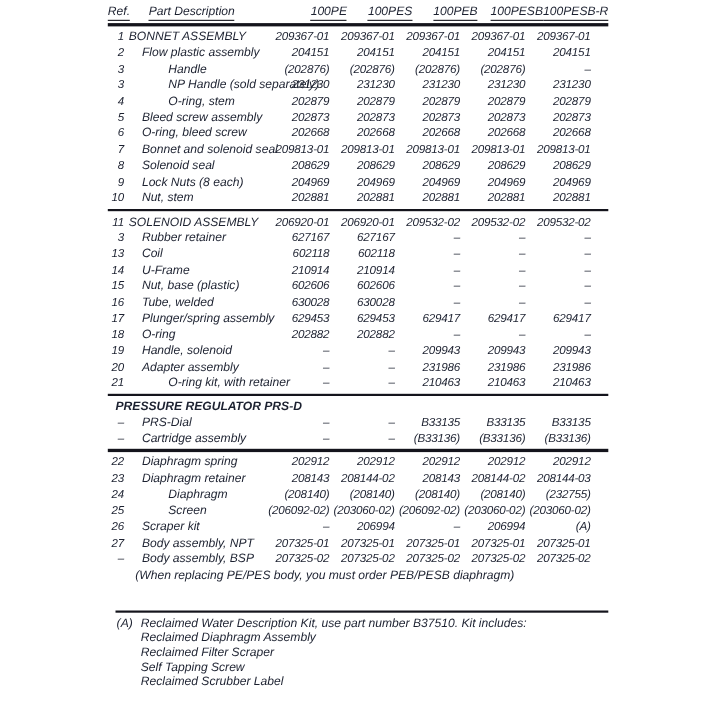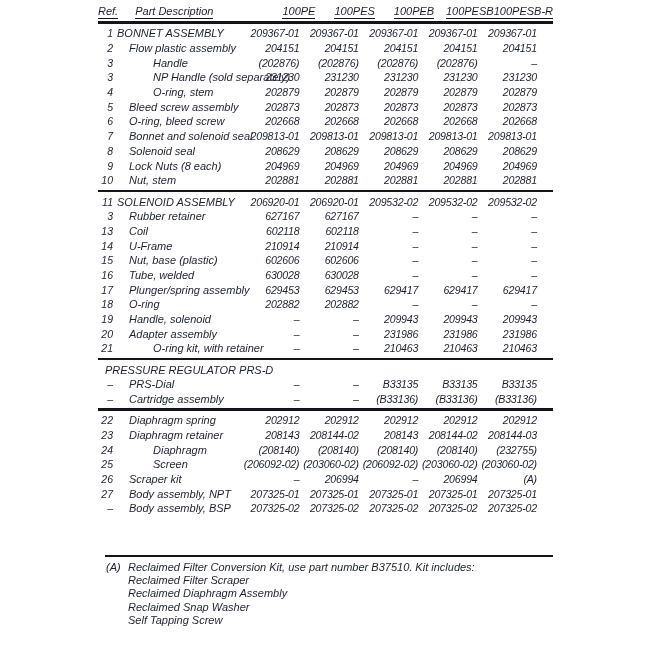--- a/index.html
+++ b/index.html
@@ -18,21 +18,21 @@
   .rule{height:2.6px;background:#14141c;margin:2px 0;}
   .rule.header{height:3px;margin:1px 0 2px 0;}
   
   .row{display:flex;align-items:center;height:14.7px;font-size:11px;white-space:nowrap;}
   .ref{width:15px;flex:none;text-align:right;font-size:10.5px;}
   .desc{width:127px;flex:none;box-sizing:border-box;overflow:visible;}
   .i0{padding-left:4px;}
   .i1{padding-left:16px;}
   .i2{padding-left:40px;}
   .val{width:59.4px;flex:none;display:flex;justify-content:flex-end;font-size:10.6px;letter-spacing:-0.2px;}
-  .title-row .stitle{padding-left:7px;font-size:11px;}
+  .title-row .stitle{padding-left:7px;font-size:11px;font-weight:bold;}
   .note-row{padding-left:25px;font-size:11px;}
   
   .thin-rule{position:absolute;left:105px;top:555px;width:448px;height:1.6px;background:#14141c;}
   .footnote{position:absolute;left:106px;top:561px;font-size:11px;}
   .fn-line{display:flex;line-height:13.2px;}
   .fn-label{width:22px;flex:none;}
   .fn-item{padding-left:22px;line-height:13.2px;}
 </style>
 </head>
 <body>
@@ -340,31 +340,32 @@
         </div>
         <div class="row">
           <span class="ref">–</span>
           <span class="desc i1">Body assembly, BSP</span>
           <span class="val">207325-02</span>
           <span class="val">207325-02</span>
           <span class="val">207325-02</span>
           <span class="val">207325-02</span>
           <span class="val">207325-02</span>
         </div>
+        <div class="row note-row">(When replacing PE/PES body, you must order PEB/PESB diaphragm)</div>
       </div>
   </div>
 
   <div class="thin-rule"></div>
 
   <div class="footnote">
     <div class="fn-line">
       <span class="fn-label">(A)</span>
-      <span>Reclaimed Filter Conversion Kit, use part number B37510.  Kit includes:</span>
+      <span>Reclaimed Water Description Kit, use part number B37510.  Kit includes:</span>
     </div>
     <div id="fn-items">
+        <div class="fn-item">Reclaimed Diaphragm Assembly</div>
         <div class="fn-item">Reclaimed Filter Scraper</div>
-        <div class="fn-item">Reclaimed Diaphragm Assembly</div>
-        <div class="fn-item">Reclaimed Snap Washer</div>
         <div class="fn-item">Self Tapping Screw</div>
+        <div class="fn-item">Reclaimed Scrubber Label</div>
       </div>
   </div>
 
 </div>
 
 </body></html>

